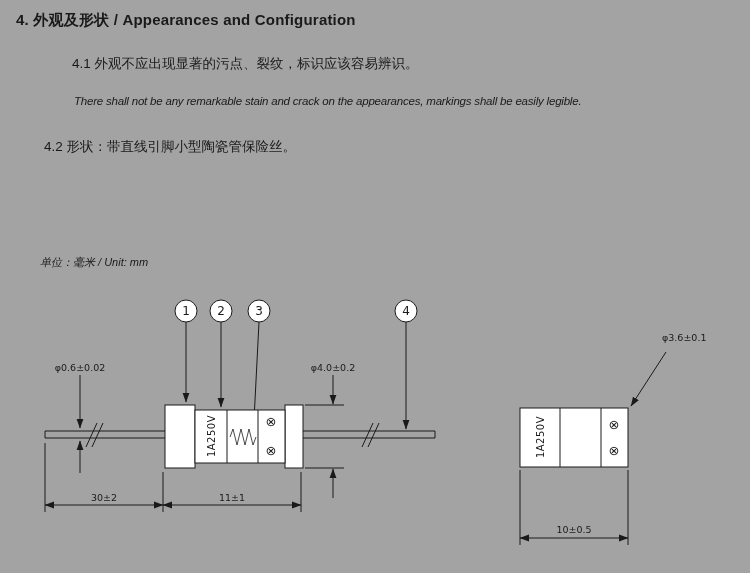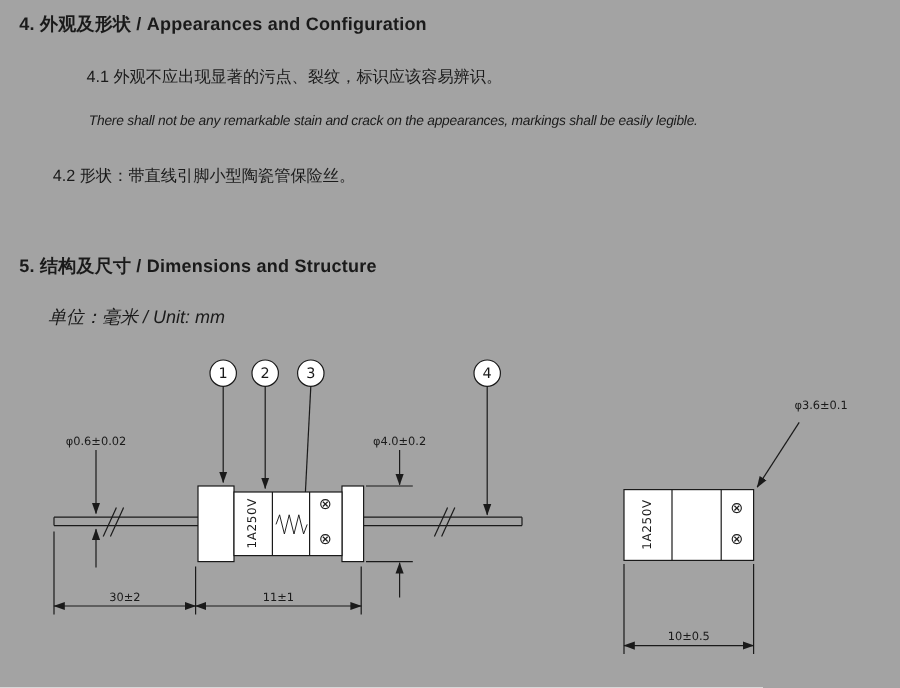--- a/index.html
+++ b/index.html
@@ -16,41 +16,40 @@
     overflow: hidden;
   }
   .abs { position: absolute; white-space: nowrap; }
   .heading {
     font-size: 15px;
     font-weight: bold;
     letter-spacing: 0.2px;
   }
   .body-zh { font-size: 13.5px; }
   .body-en { font-size: 11.5px; letter-spacing: -0.2px; }
-  .unit-note { font-size: 15px; font-style: italic; }
+  .unit-note { font-size: 11px; font-style: italic; }
   #h4  { left: 16px; top: 11px; }
   #i41 { left: 44px; top: 55px; margin-left: 28px; }
   #e41 { left: 74px; top: 95px; font-style: italic; }
   #i42 { left: 44px; top: 138px; text-align: right; }
   #e42 { left: 74px; top: 178px; }
   #h5  { left: 16px; top: 213px; }
   #unit{ left: 40px; top: 255px; }
   #drawing { left: 0px; top: 285px; }
   svg text { font-family: "DejaVu Sans", "Liberation Sans", sans-serif; }
 </style>
 </head>
 <body>
 
 <div class="page">
 
   <div id="h4" class="abs heading">4. 外观及形状 / Appearances and Configuration</div>
   <div id="i41" class="abs body-zh">4.1 外观不应出现显著的污点、裂纹，标识应该容易辨识。</div>
   <div id="e41" class="abs body-en">There shall not be any remarkable stain and crack on the appearances, markings shall be easily legible.</div>
   <div id="i42" class="abs body-zh">4.2 形状：带直线引脚小型陶瓷管保险丝。</div>
-  <div id="h5" class="abs heading">5. 结构及尺寸 / Dimensions and Structure</div>
   <div id="unit" class="abs unit-note">单位：毫米 / Unit: mm</div>
 
   <svg id="drawing" class="abs" width="750" height="288" viewBox="0 285 750 288">
     <defs>
       <marker id="arr" viewBox="0 0 10 10" refX="9" refY="5" markerWidth="10" markerHeight="10" orient="auto-start-reverse">
         <path d="M0,1.6 L9.5,5 L0,8.4 Z" fill="#1a1a1a"></path>
       </marker>
     </defs>
 
     <g stroke="#1a1a1a" stroke-width="1" fill="none">

